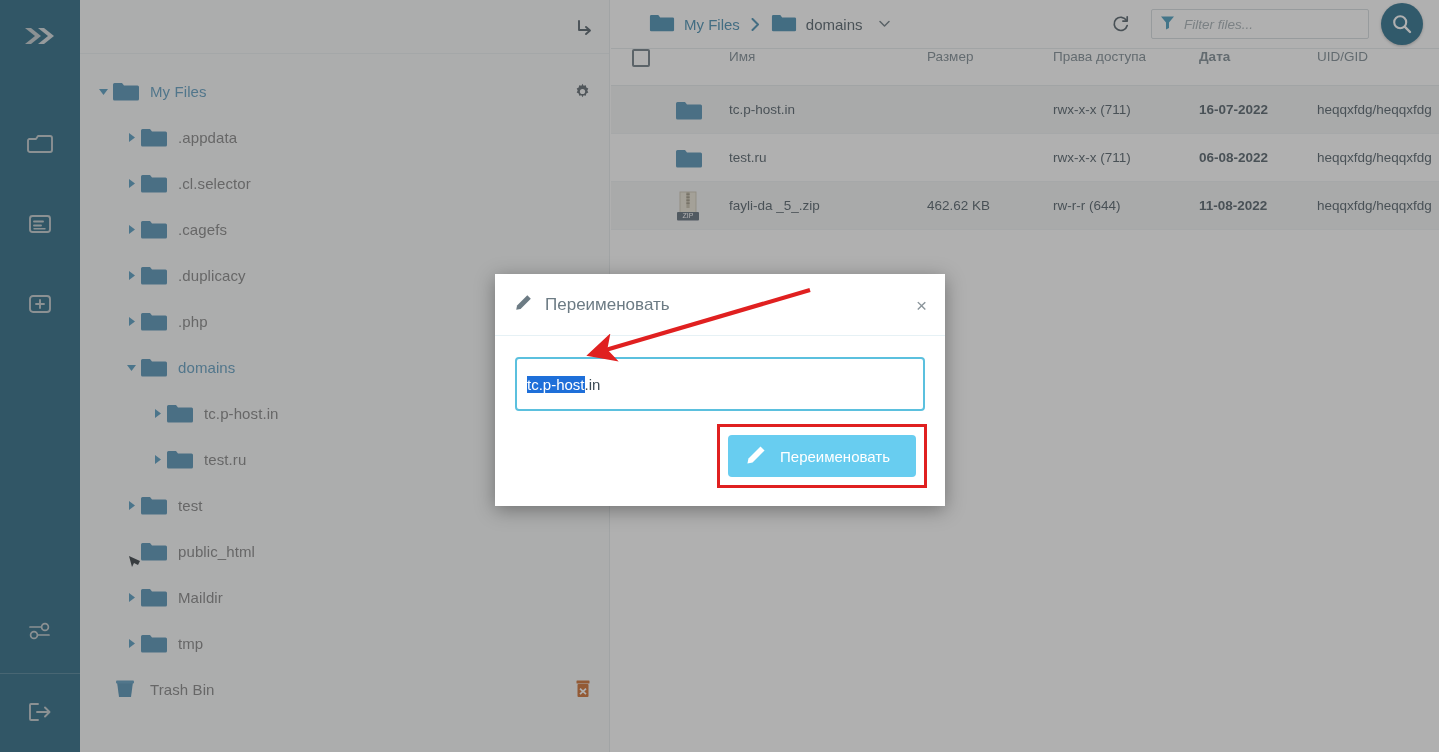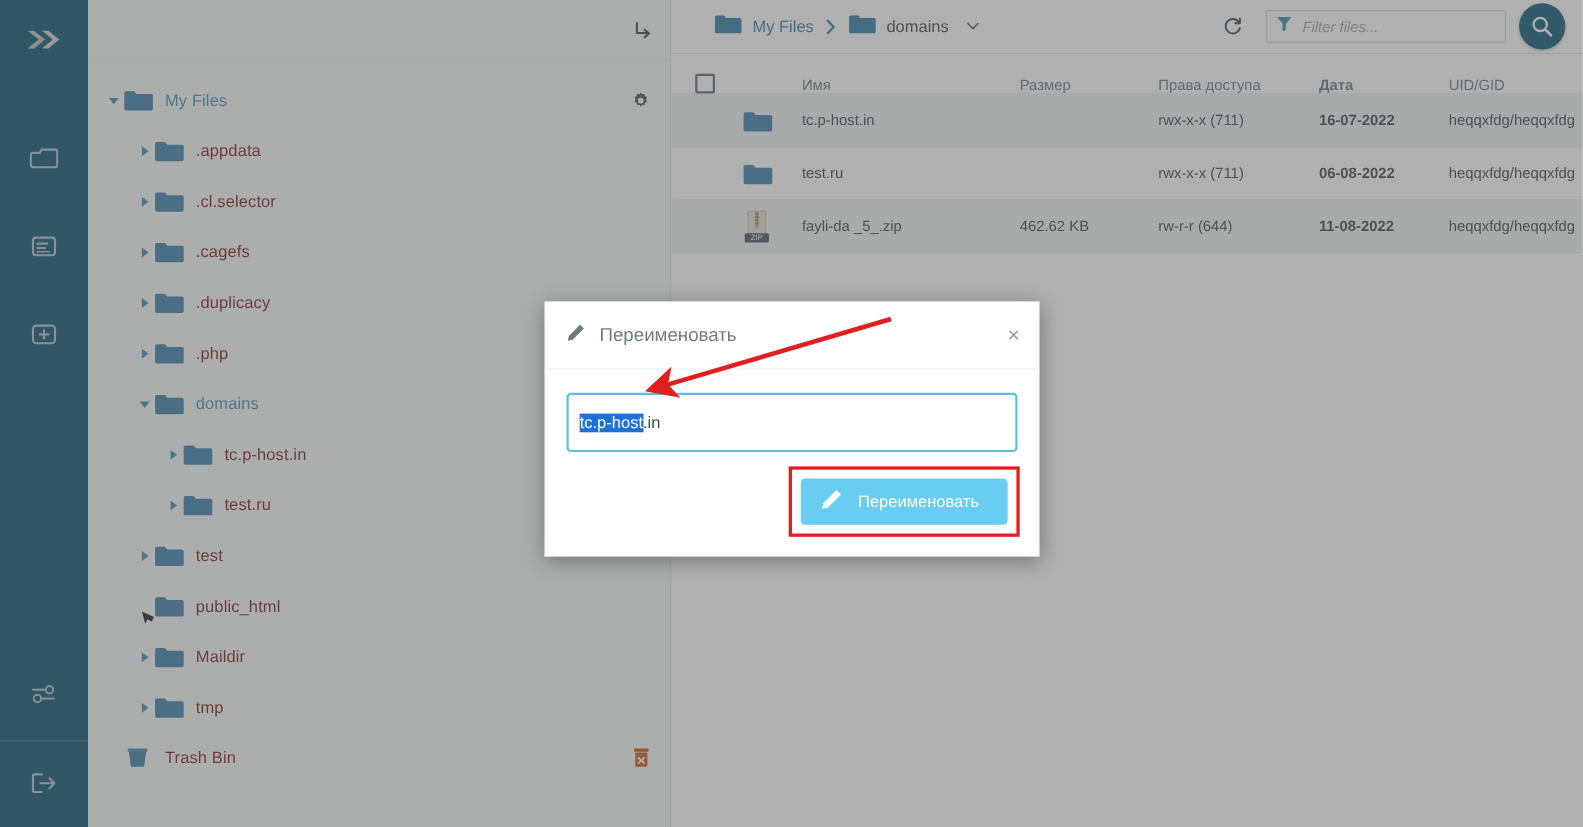--- a/index.html
+++ b/index.html
@@ -53,21 +53,21 @@
     cursor: pointer;
   }
   .caret {
     width: 18px; height: 18px;
     display: inline-flex; align-items: center; justify-content: center;
     flex: 0 0 18px;
   }
   .caret svg { display:block; }
   .folder-ico { width: 28px; height: 22px; margin-right: 10px; flex: 0 0 28px; position: relative; }
   .tree-label {
-    font-size: 15px; color: #7f1d1d; letter-spacing: .1px;
+    font-size: 15px; color: #737373; letter-spacing: .1px;
     white-space: nowrap;
   }
   .tree-label.accent { color: #4a90b8; }
   .gear-btn {
     position: absolute; right: 16px; top: 50%; transform: translateY(-50%);
     width: 22px; height: 22px; display:flex; align-items:center; justify-content:center;
   }
   .trash-btn {
     position: absolute; right: 16px; top: 50%; transform: translateY(-50%);
     width: 20px; height: 22px; display:flex; align-items:center; justify-content:center;
@@ -111,21 +111,21 @@
   }
   .filter-input::placeholder { color: #9aa5ab; }
   .search-fab {
     width: 42px; height: 42px; border-radius: 50%;
     background: #0d5b7c; display: flex; align-items: center; justify-content: center;
     margin-left: 12px; cursor: pointer;
     box-shadow: 0 1px 3px rgba(0,0,0,.3);
   }
 
   .thead {
-    height: 38px; display: flex; align-items: flex-end;
+    height: 38px; display: flex; align-items: flex-start;
     border-top: 1px solid #e3e8ea; border-bottom: 1px solid #e3e8ea;
     font-size: 13.5px; color: #6c7b84;
   }
   .cell-chk   { width: 60px; display:flex; align-items:center; justify-content:center; }
   .cell-name  { width: 256px; padding-left: 58px; }
   .cell-size  { width: 126px; }
   .cell-perm  { width: 146px; }
   .cell-date  { width: 118px; font-weight: bold; }
   .cell-uid   { flex: 1 1 auto; }
 

